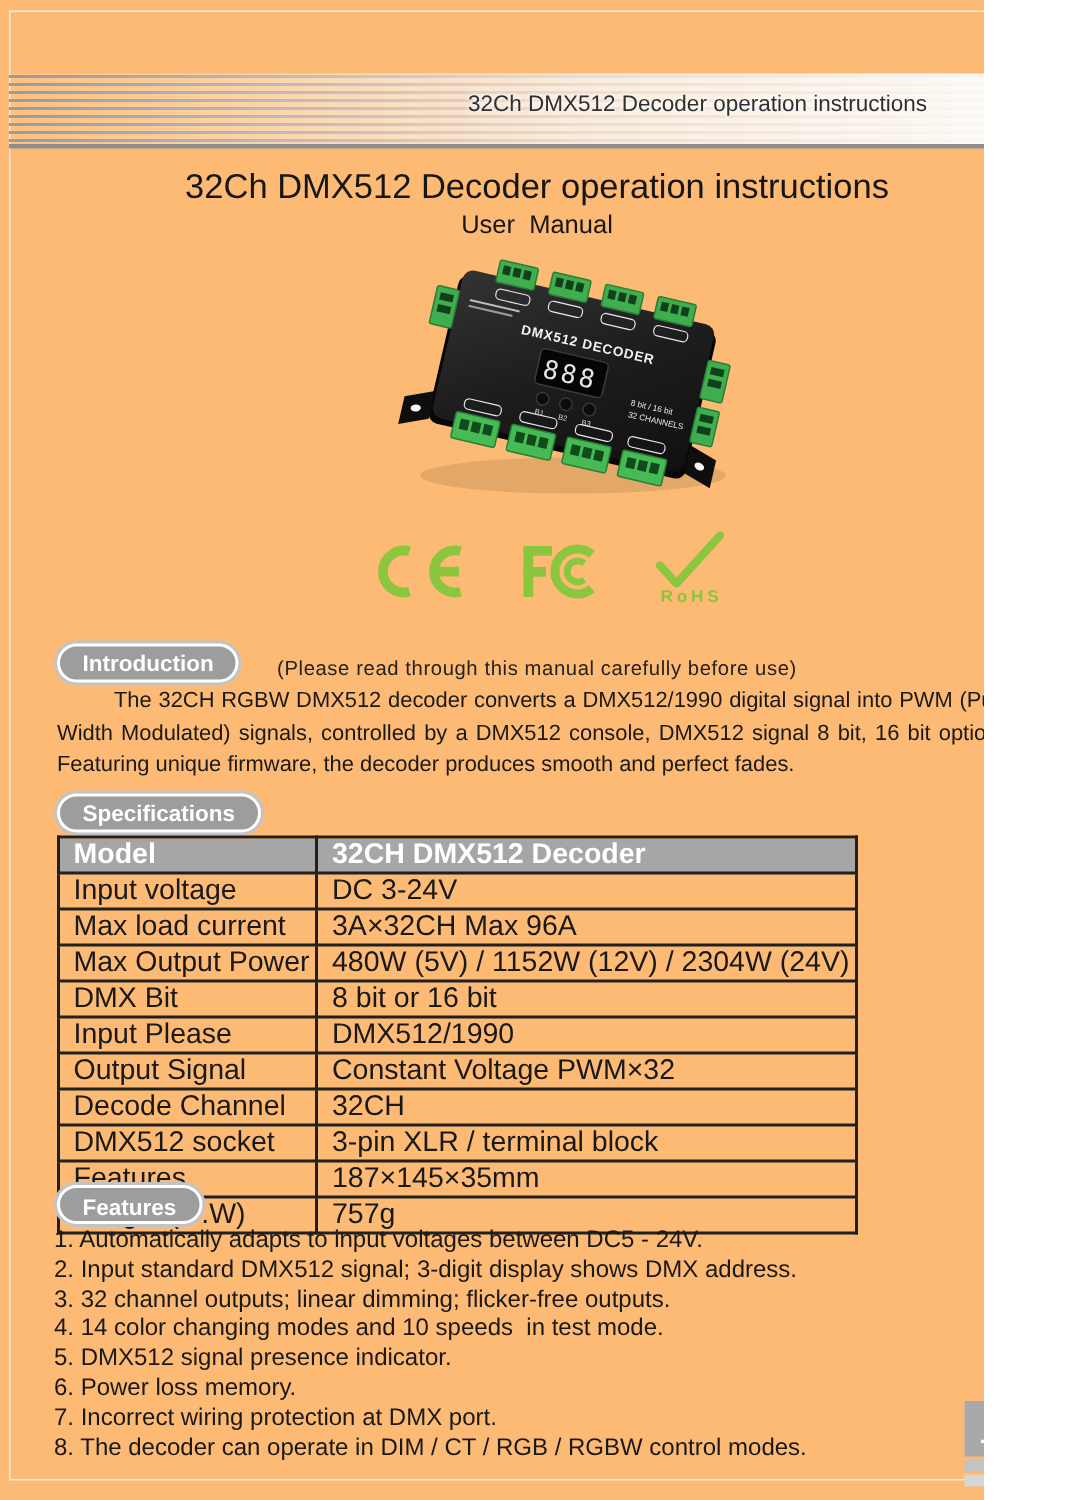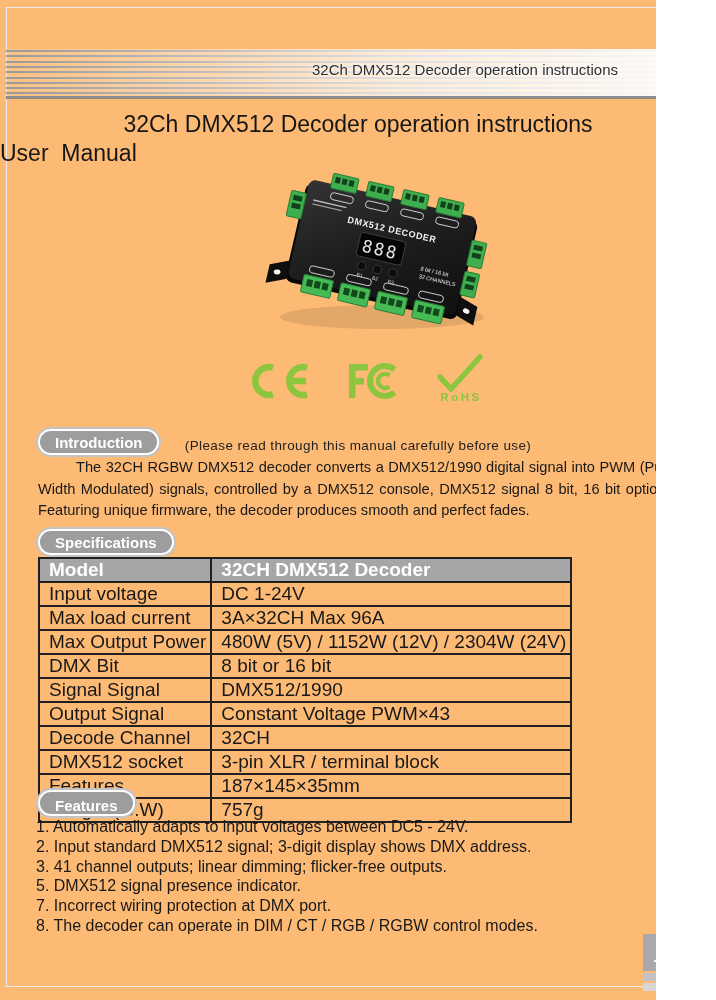--- a/index.html
+++ b/index.html
@@ -15,22 +15,22 @@
     background:repeating-linear-gradient(to bottom,#8f8f8f 0px,#8f8f8f 2px,rgba(0,0,0,0) 2px,rgba(0,0,0,0) 5.3px); }
   .stripes-fade { position:absolute; left:6px; top:49px; width:704px; height:47px;
     background:linear-gradient(to right,rgba(255,255,255,0.10),rgba(255,255,255,0.72) 55%,rgba(255,255,255,0.97)); }
   .running-title { position:absolute; top:61px; right:38px; font-size:15px; color:#2f2f2f;
     text-shadow:0 0 5px #fff,0 0 3px #fff; }
   .header-bar { position:absolute; left:6px; top:96px; width:704px; height:3px; background:#8d8d8d; }
 
   
   .doc-title { position:absolute; left:0; top:111px; width:716px; text-align:center;
     font-size:23px; color:#161616; }
-  .doc-subtitle { position:absolute; left:0; top:140px; width:716px; text-align:left;
-    font-size:23px; color:#161616; white-space:pre; }
+  .doc-subtitle { position:absolute; left:0; top:140px; width:716px; text-align:center;
+    font-size:17px; color:#161616; white-space:pre; }
 
   .device-wrap { position:absolute; left:262px; top:164px; width:240px; height:180px; }
 
   
   .logos { position:absolute; left:0; top:350px; width:716px; display:flex;
     justify-content:center; align-items:flex-end; gap:28px; padding-left:15px; box-sizing:border-box; }
   .caption { position:absolute; left:0; top:398px; width:716px; text-align:center;
     font-size:13.5px; color:#222; letter-spacing:0.4px;margin-top:40px; }
 
   
@@ -221,41 +221,41 @@
       </colgroup>
     <thead>
       <tr>
         <th>Model</th>
         <th>32CH DMX512 Decoder</th>
       </tr>
     </thead>
     <tbody>
       <tr>
           <td>Input voltage</td>
-          <td>DC 1-24V</td>
+          <td>DC 3-24V</td>
         </tr>
       <tr>
           <td>Max load current</td>
           <td>3A×32CH Max 96A</td>
         </tr>
       <tr>
           <td>Max Output Power</td>
           <td>480W (5V) / 1152W (12V) / 2304W (24V)</td>
         </tr>
       <tr>
           <td>DMX Bit</td>
           <td>8 bit or 16 bit</td>
         </tr>
       <tr>
-          <td>Signal Signal</td>
+          <td>Input Please</td>
           <td>DMX512/1990</td>
         </tr>
       <tr>
           <td>Output Signal</td>
-          <td>Constant Voltage PWM×43</td>
+          <td>Constant Voltage PWM×32</td>
         </tr>
       <tr>
           <td>Decode Channel</td>
           <td>32CH</td>
         </tr>
       <tr>
           <td>DMX512 socket</td>
           <td>3-pin XLR / terminal block</td>
         </tr>
       <tr>
@@ -268,22 +268,24 @@
         </tr>
     </tbody>
   </table>
 
   <div class="pill pill-feat">
     <span>Features</span>
   </div>
   <div class="features">
     <div class="feature-item">1. Automatically adapts to input voltages between DC5 - 24V.</div>
     <div class="feature-item">2. Input standard DMX512 signal; 3-digit display shows DMX address.</div>
-    <div class="feature-item">3. 41 channel outputs; linear dimming; flicker-free outputs.</div>
+    <div class="feature-item">3. 32 channel outputs; linear dimming; flicker-free outputs.</div>
+    <div class="feature-item">4. 14 color changing modes and 10 speeds  in test mode.</div>
     <div class="feature-item">5. DMX512 signal presence indicator.</div>
+    <div class="feature-item">6. Power loss memory.</div>
     <div class="feature-item">7. Incorrect wiring protection at DMX port.</div>
     <div class="feature-item">8. The decoder can operate in DIM / CT / RGB / RGBW control modes.</div>
   </div>
 
   <div class="pagenum-box">1</div>
   <div class="pagenum-bar1"></div>
   <div class="pagenum-bar2"></div>
 </div>
 
 </body></html>

